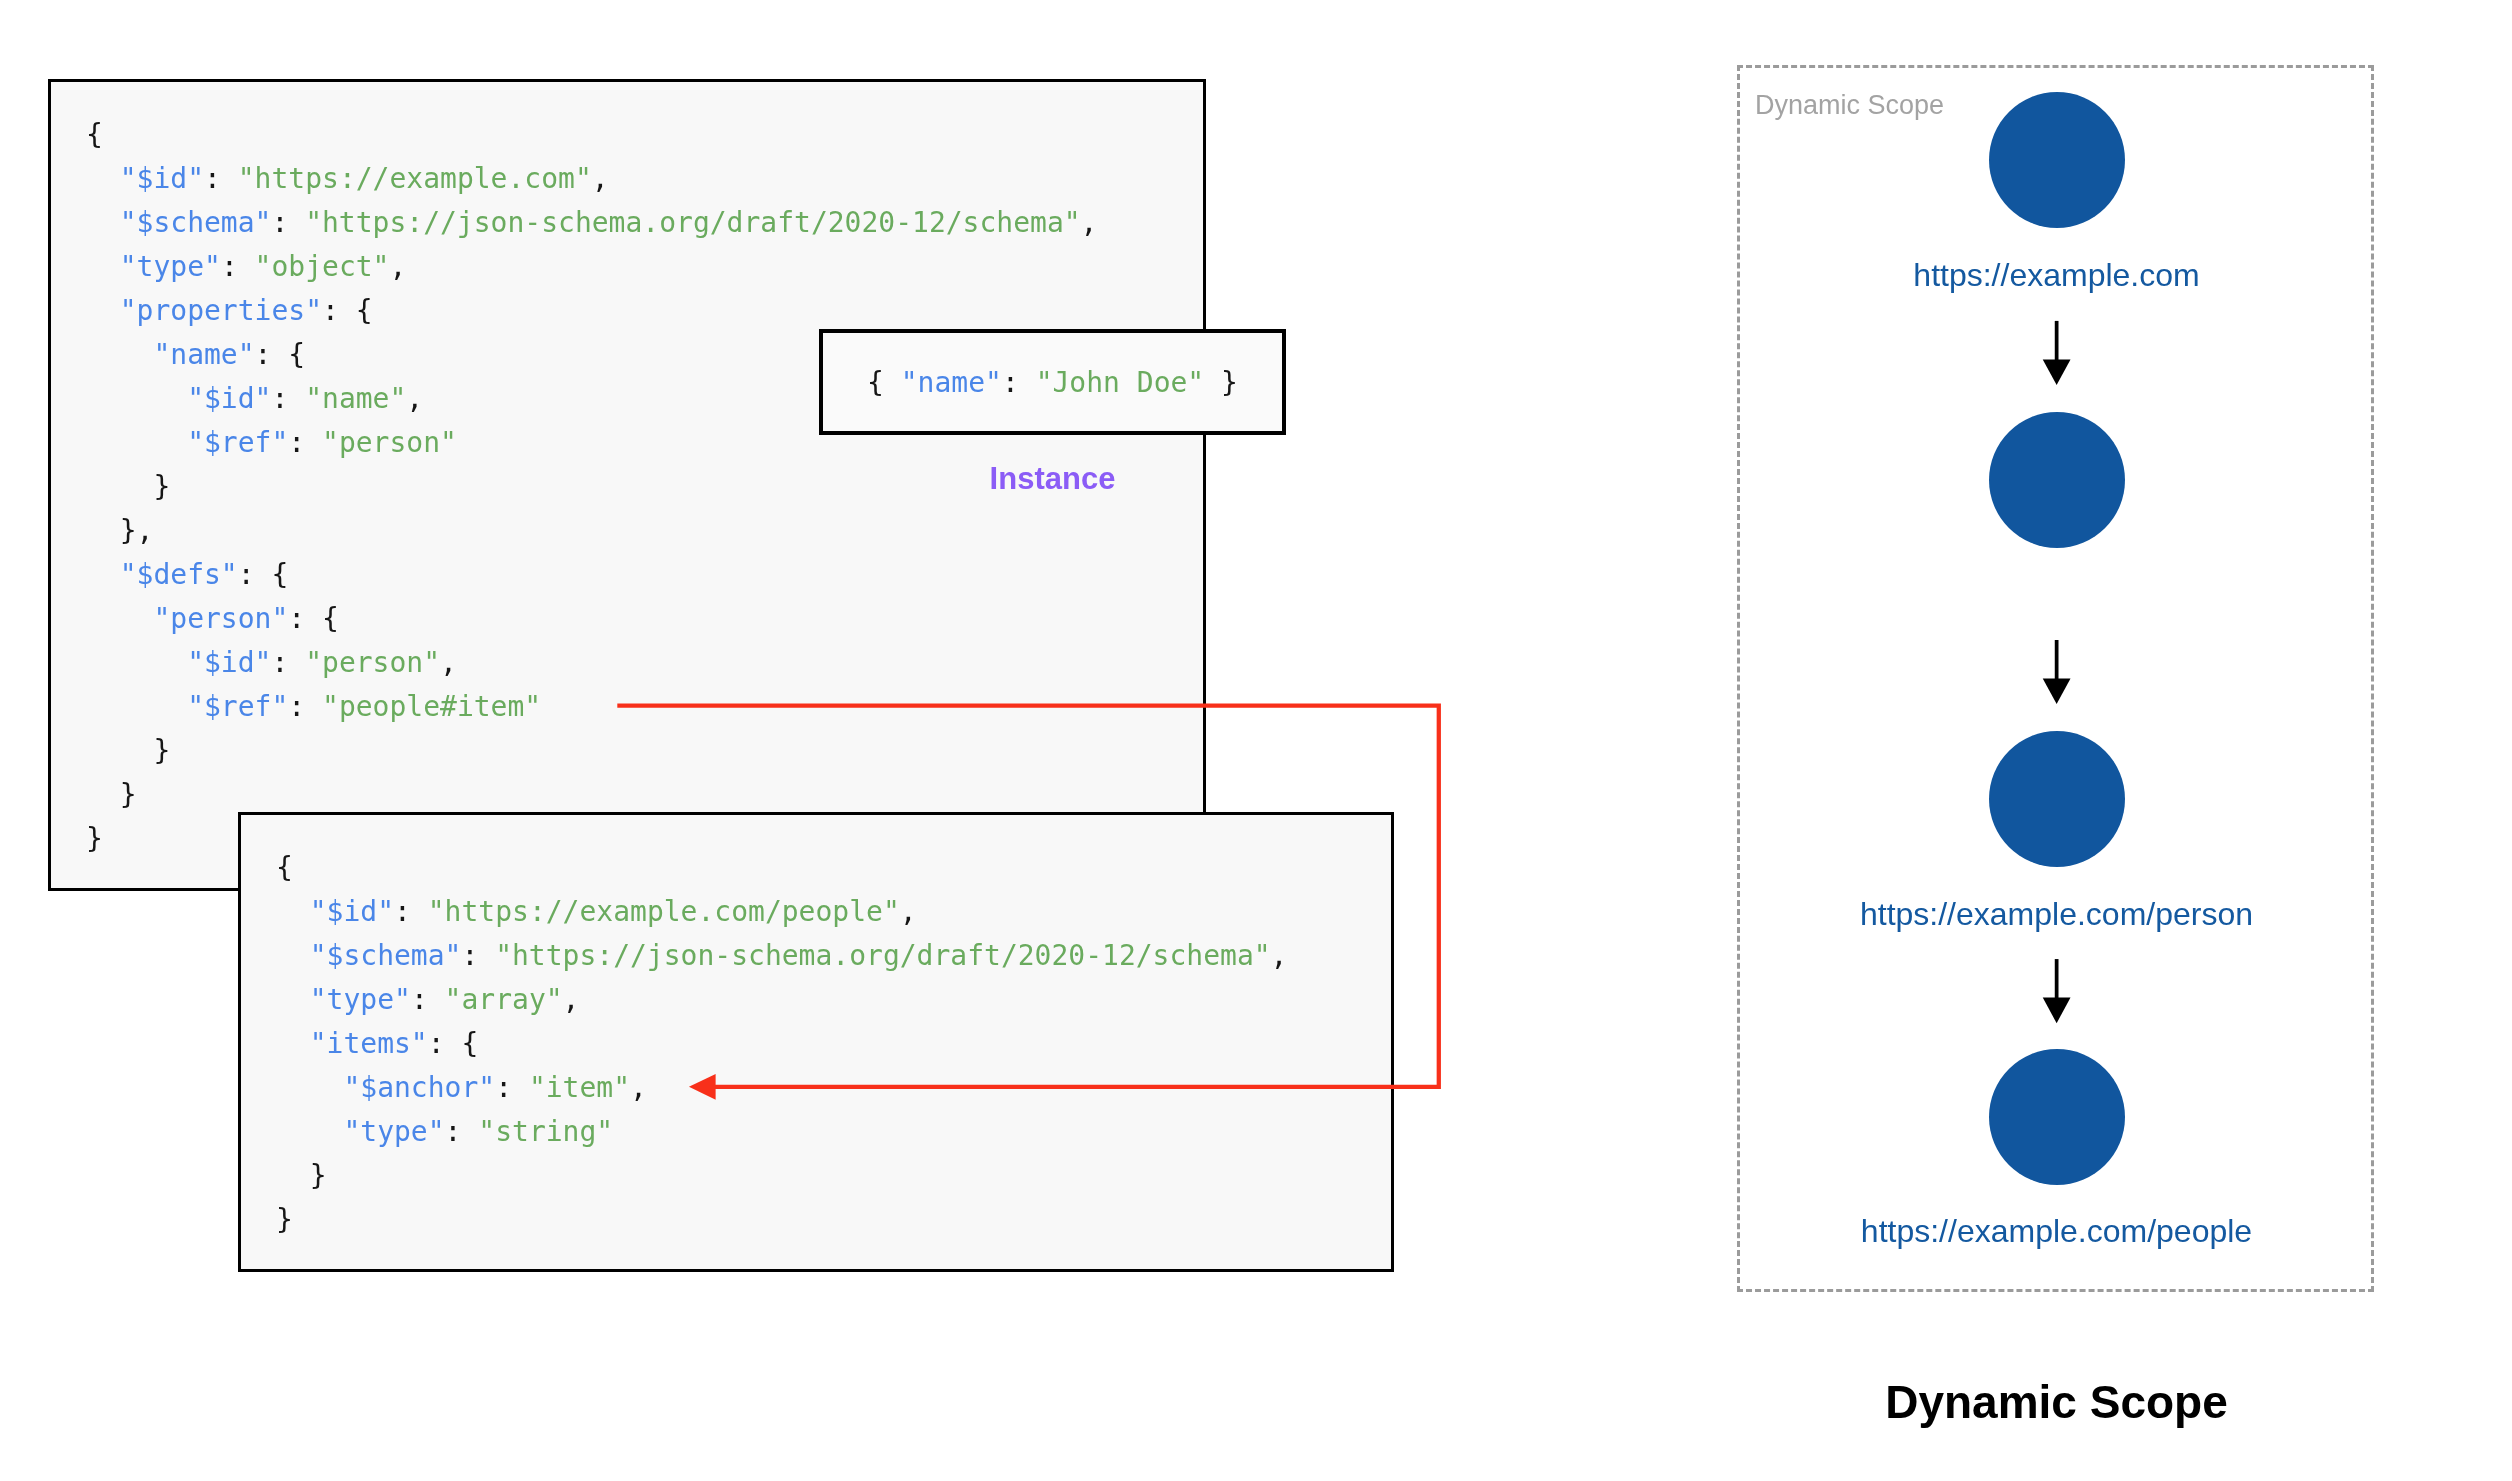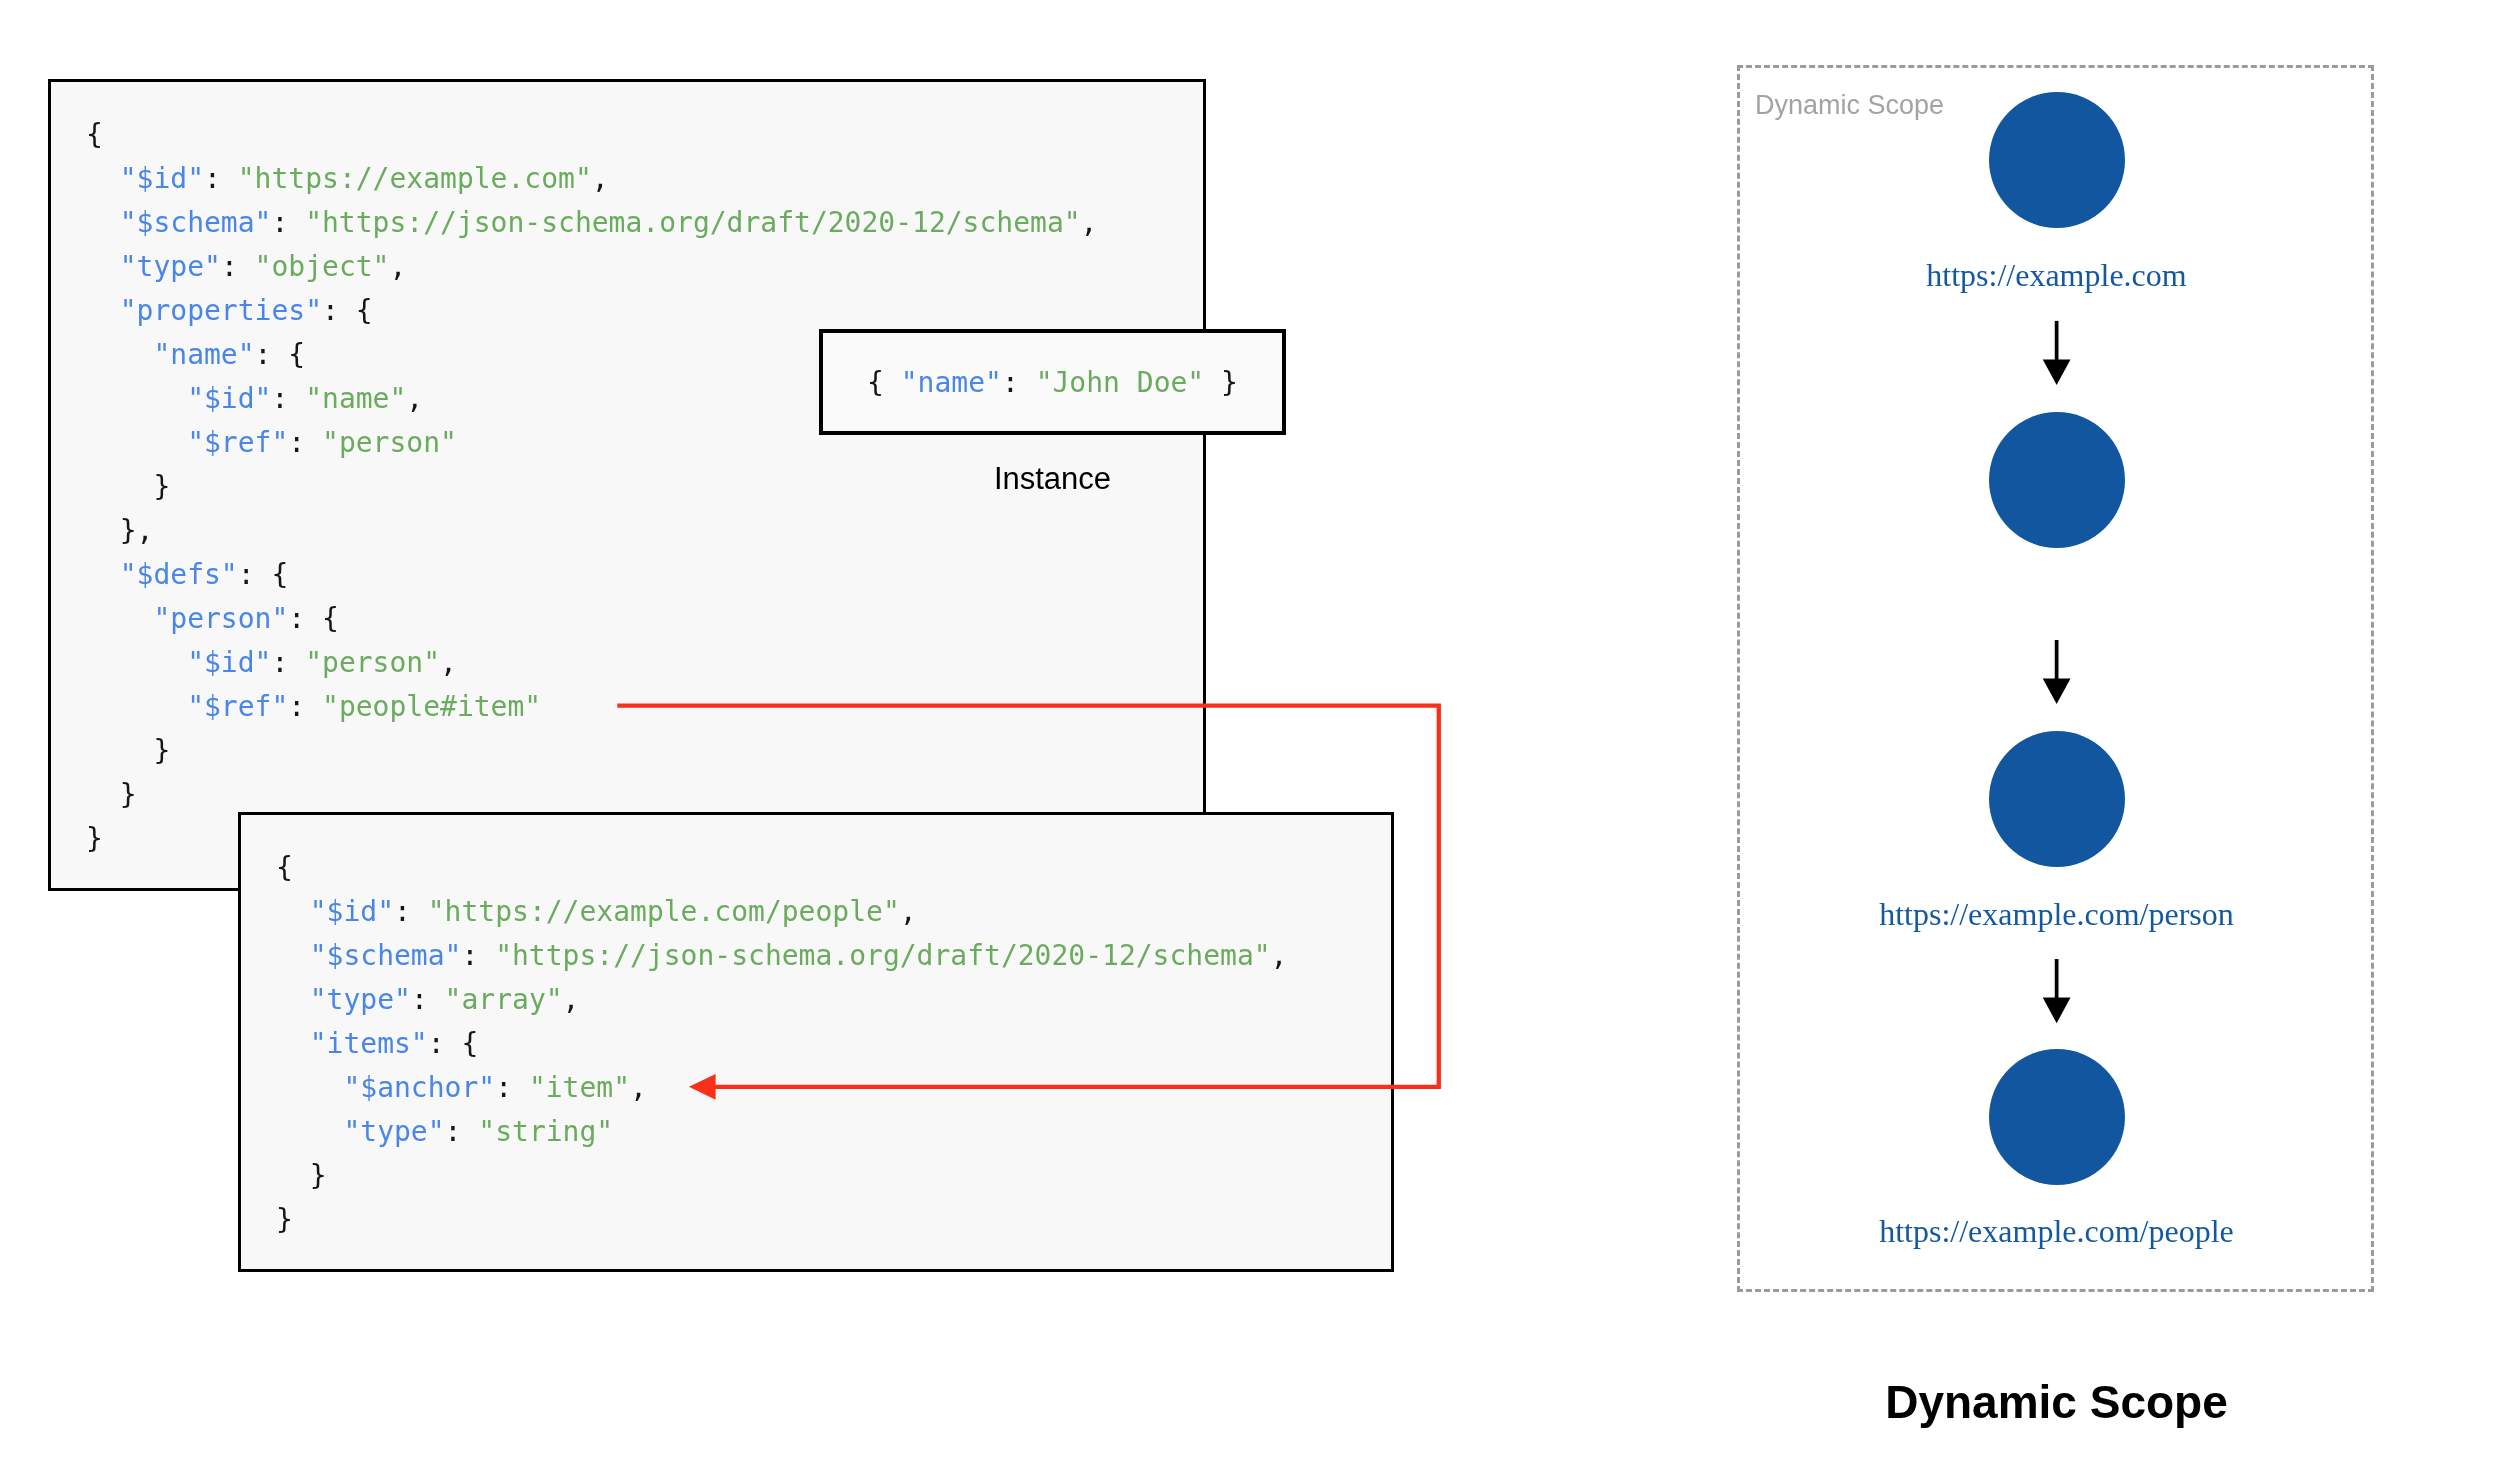--- a/index.html
+++ b/index.html
@@ -14,33 +14,33 @@
   .tok-s{color:#6aab5e;}
   .box-root{left:48px;top:79px;width:1158px;height:812px;z-index:1;}
   .box-people{left:238px;top:812px;width:1156px;height:460px;z-index:3;}
 
   
   .instance-box{position:absolute;left:819px;top:329px;width:467px;height:106px;
                 background:#fafafa;border:4.3px solid #000;box-sizing:border-box;z-index:2;
                 display:flex;align-items:center;justify-content:center;
                 font-family:"DejaVu Sans Mono",monospace;font-size:28px;color:#161616;white-space:pre;}
   .instance-label{position:absolute;left:819px;top:461px;width:467px;text-align:center;
-                  font-size:31px;font-weight:normal;color:#000000;z-index:2;}
+                  font-size:31px;font-weight:bold;color:#8b5cf6;z-index:2;}
 
   
   .overlay{position:absolute;left:0;top:0;width:2512px;height:1482px;z-index:5;pointer-events:none;}
 
   
   .scope-panel{position:absolute;left:1737px;top:65px;width:637px;height:1227px;
                border:3.7px dashed #9b9b9b;box-sizing:border-box;z-index:1;}
   .scope-panel-label{position:absolute;left:1755px;top:90px;font-size:27px;color:#a3a3a3;z-index:2;}
   .circle{position:absolute;left:1989px;width:136px;height:136px;border-radius:50%;
           background:#11569e;z-index:2;}
   .node-label{position:absolute;left:1736px;width:641px;text-align:center;z-index:2;
-              font-family:Liberation Serif, serif;font-size:32px;line-height:43px;color:#1459a0;}
+              font-family:Liberation Sans, sans-serif;font-size:32px;line-height:43px;color:#1459a0;}
 
   
   .caption-left{position:absolute;left:115px;top:1375px;font-size:46px;font-weight:bold;
                 color:#000;white-space:pre;}
   .caption-left .mono{font-family:"DejaVu Sans Mono",monospace;font-weight:normal;font-size:43px;}
   .caption-right{position:absolute;left:1736px;top:1375px;width:641px;text-align:center;
                  font-size:46px;font-weight:bold;color:#000;}
 </style>
 </head>
 <body>

